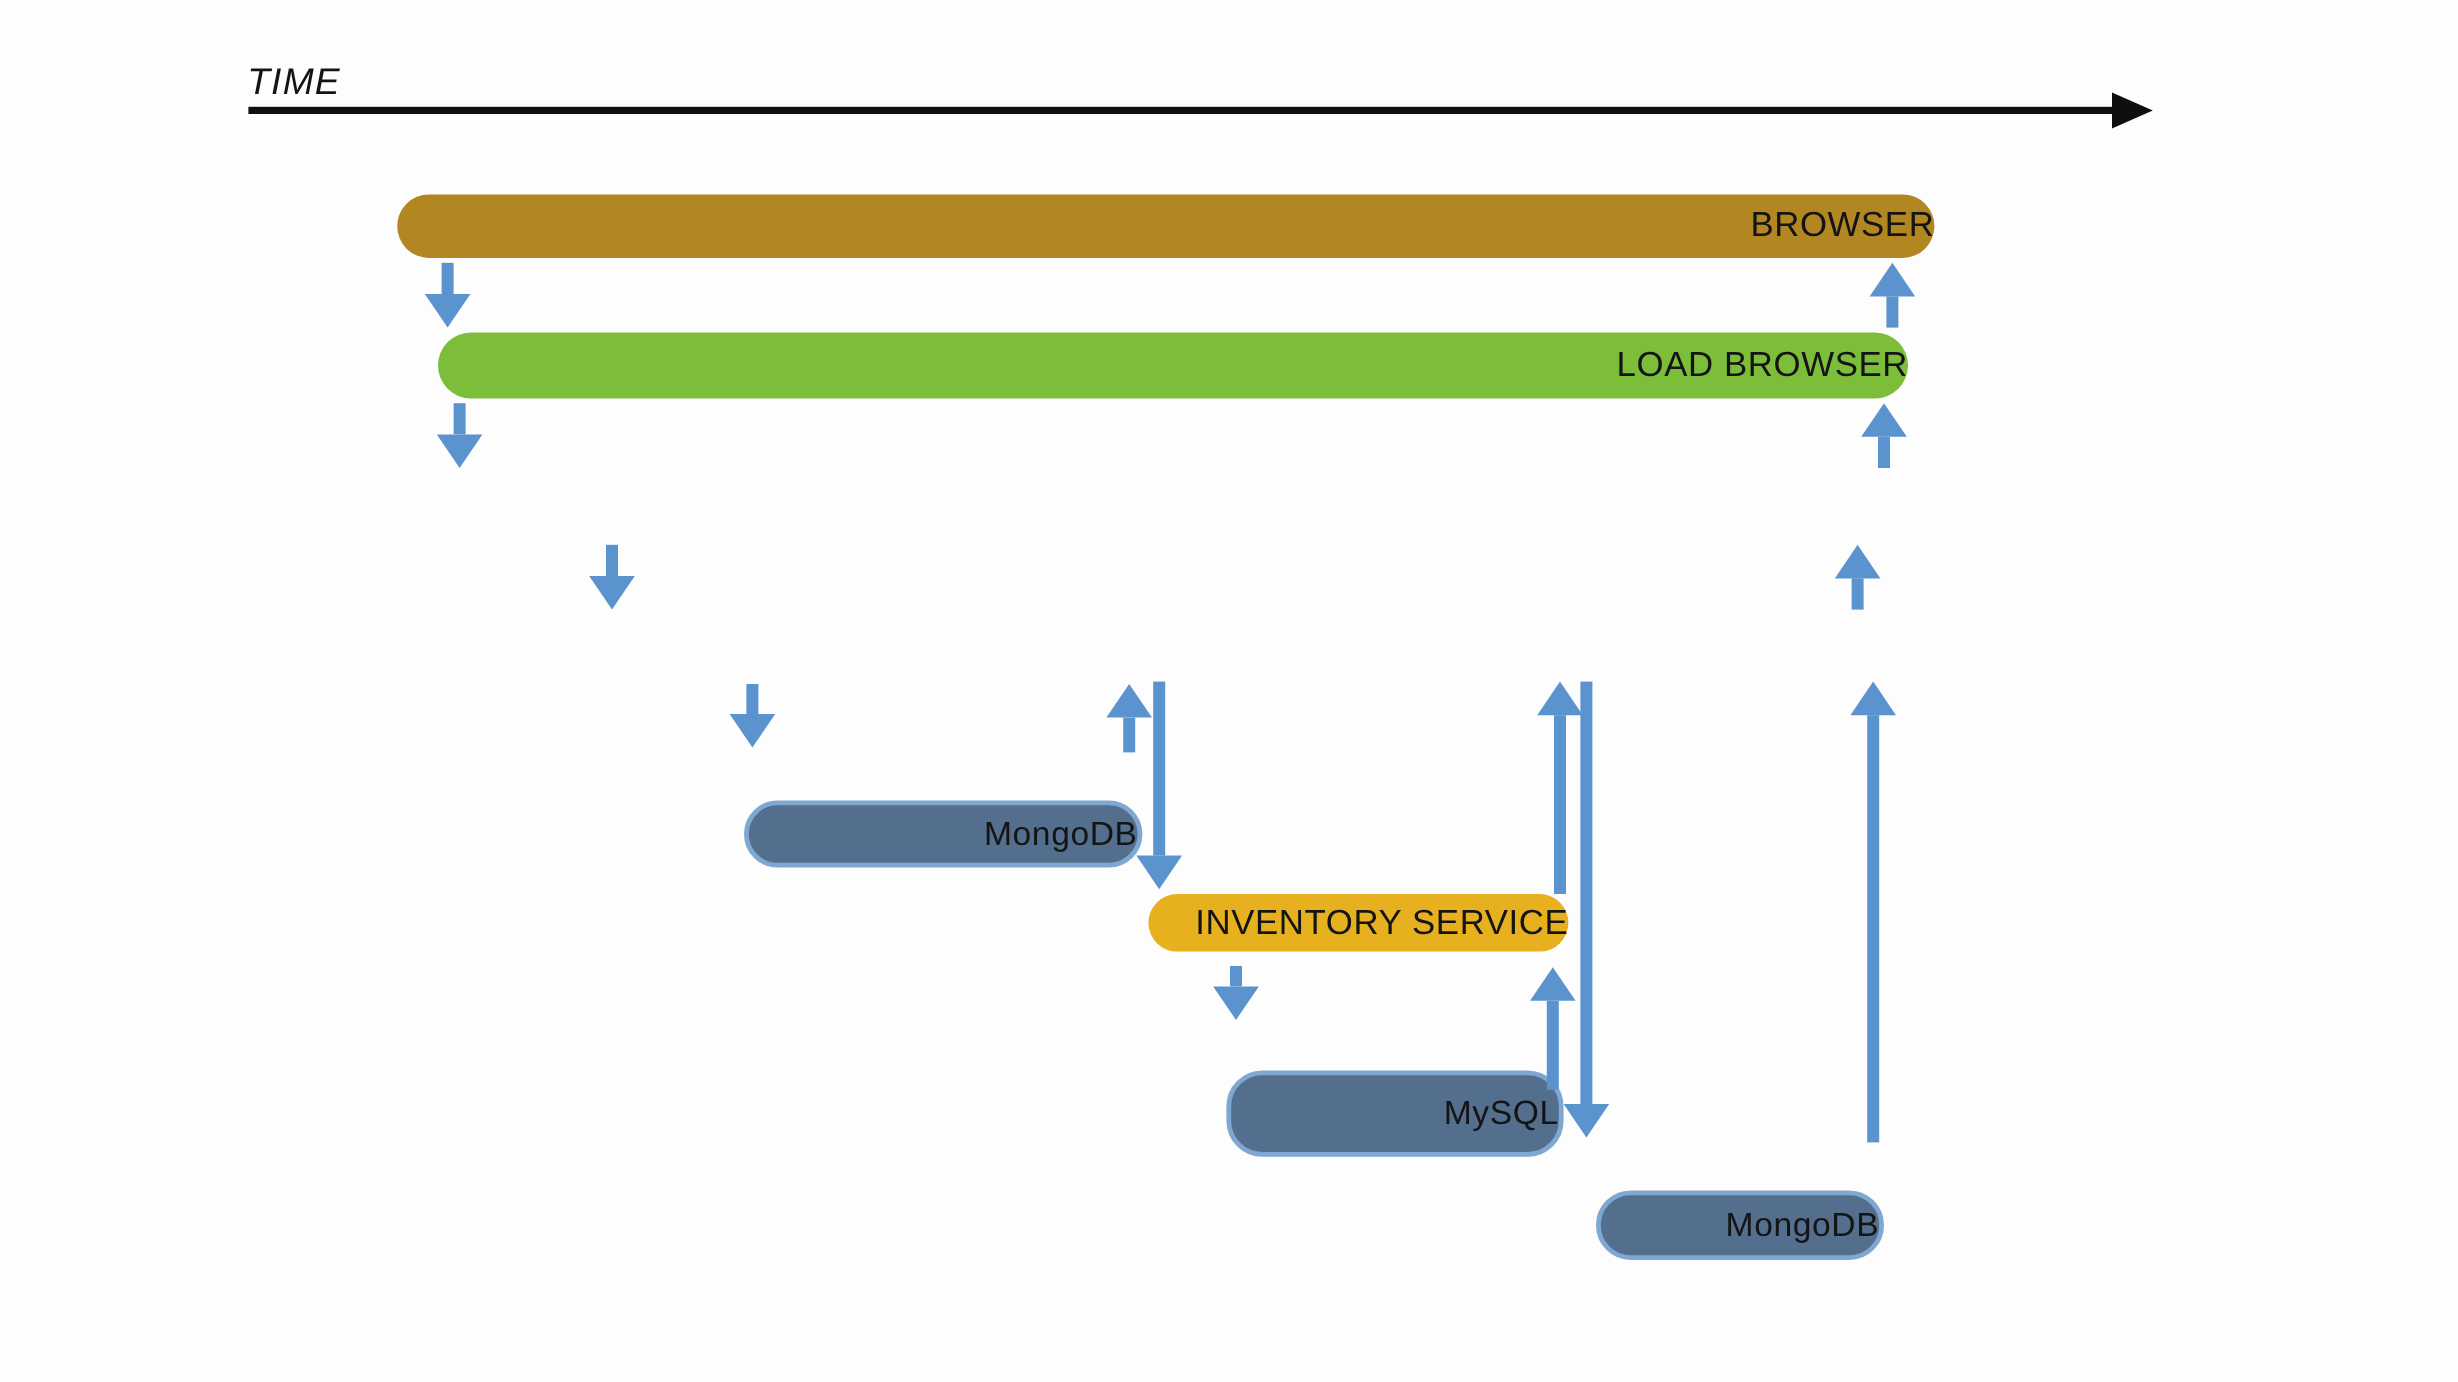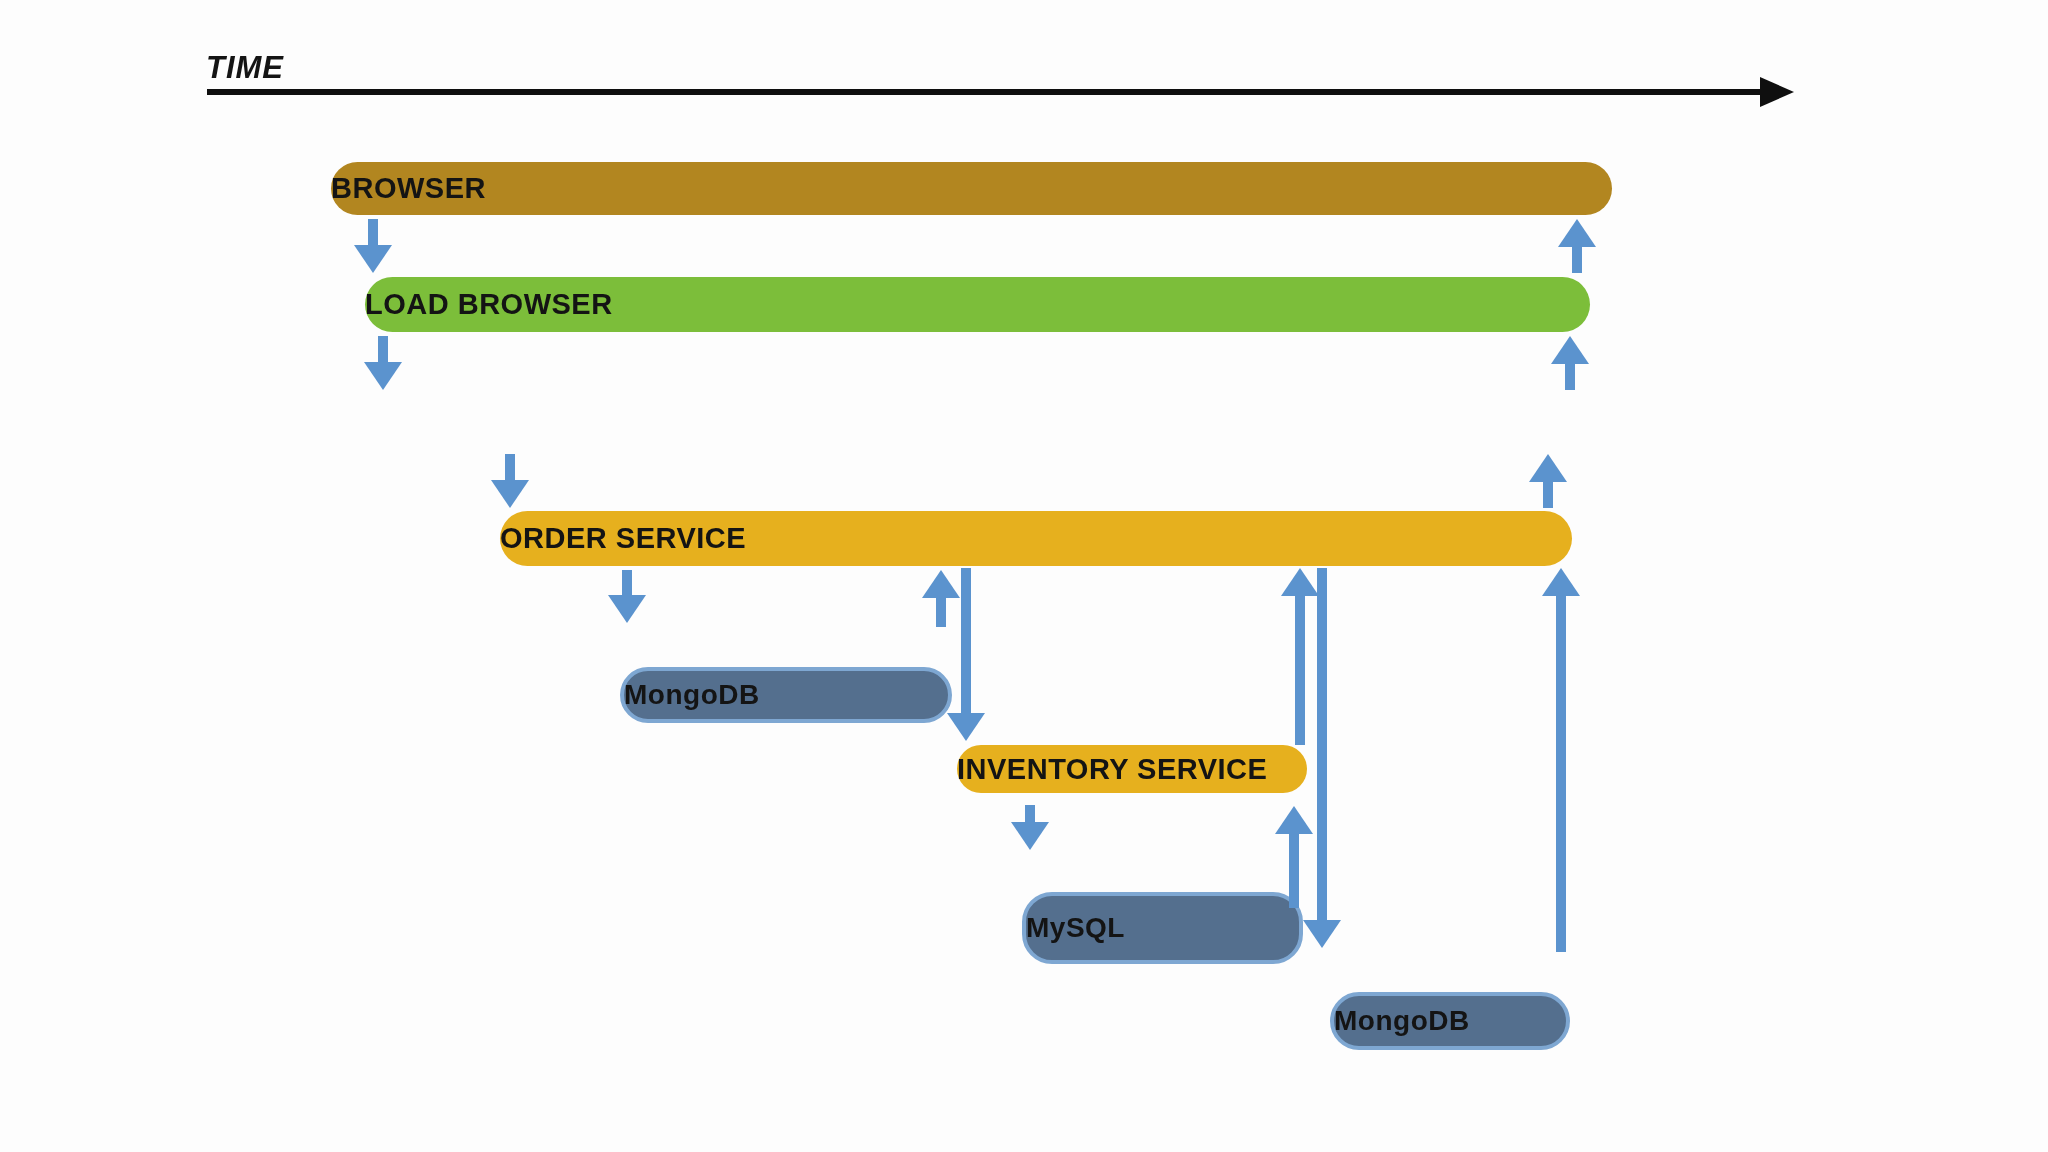--- a/index.html
+++ b/index.html
@@ -18,41 +18,41 @@
   body {
     background: var(--bg);
     font-family: "Liberation Sans", sans-serif;
     color: var(--ink);
   }
   .stage { position: relative; width: 2048px; height: 1152px; }
 
   
   .time-label {
     position: absolute; left: 206px; top: 50px;
-    font-size: 31px; font-weight: bold; font-style: italic;
+    font-size: 31px; font-weight: normal; font-style: italic;
     letter-spacing: 1px; color: var(--ink);
   }
   .time-line {
     position: absolute; left: 207px; top: 89px;
     width: 1556px; height: 6px; background: var(--axis);
   }
   .time-head {
     position: absolute; left: 1760px; top: 77px;
     width: 0; height: 0;
     border-left: 34px solid var(--axis);
     border-top: 15px solid transparent;
     border-bottom: 15px solid transparent;
   }
 
   
   .bar {
     position: absolute;
-    display: flex; align-items: center; justify-content: flex-start;
+    display: flex; align-items: center; justify-content: flex-end;
     border-radius: 30px;
-    font-size: 29px; font-weight: 700; letter-spacing: .5px;
+    font-size: 29px; font-weight: 400; letter-spacing: .5px;
     color: var(--ink); white-space: nowrap;
   }
   .bar.brown { background: var(--brown); }
   .bar.green { background: var(--green); }
   .bar.gold  { background: var(--gold); }
   .bar.db {
     background: var(--db-fill);
     border: 4px solid var(--db-border);
     font-size: 28px;
     margin-top: 40px;
@@ -80,23 +80,20 @@
 
   <div class="bar brown" style="left:331px; top:162px; width:1281px; height:53px;">
     <span>BROWSER</span>
   </div>
 
   <div class="bar green" style="left:365px; top:277px; width:1225px; height:55px;">
     <span>LOAD BROWSER</span>
   </div>
 
 
-  <div class="bar gold" style="left:500px; top:511px; width:1072px; height:55px;">
-    <span>ORDER SERVICE</span>
-  </div>
 
   <div class="bar db" style="left:620px; top:627px; width:332px; height:56px;">
     <span>MongoDB</span>
   </div>
 
   <div class="bar gold" style="left:957px; top:745px; width:350px; height:48px;">
     <span>INVENTORY SERVICE</span>
   </div>
 
   <div class="bar db" style="left:1022px; top:852px; width:281px; height:72px;">

